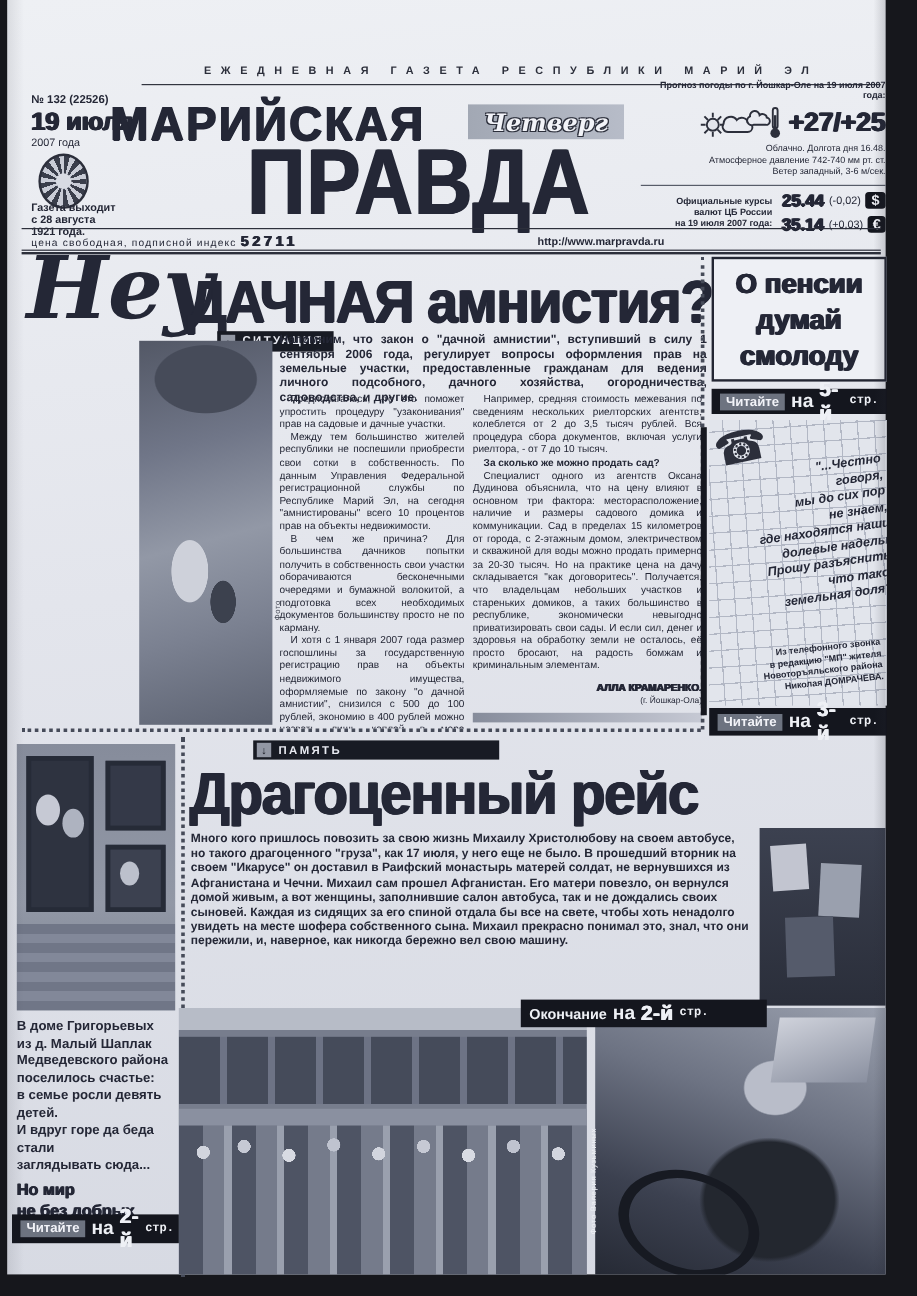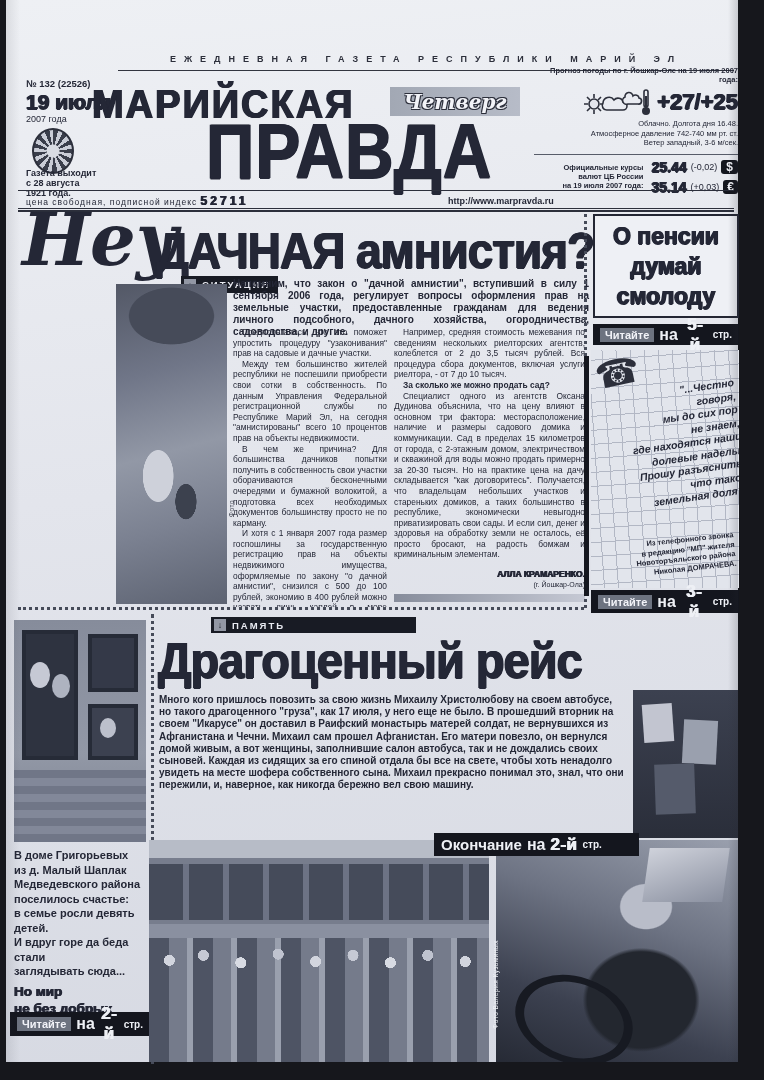--- a/index.html
+++ b/index.html
@@ -15,22 +15,22 @@
   .fat { text-shadow:.5px 0 currentColor,-.5px 0 currentColor; }
   .fat2 { text-shadow:.8px 0 currentColor,-.8px 0 currentColor,0 .5px currentColor; }
   .jtext { text-align:justify; }
   .bodytxt p { margin:0; text-indent:9px; }
   .lead-bold { font-weight:bold; }
   
   .badge { display:flex; align-items:center; gap:5px; background:#14161e; color:#eef0f5;
            padding:0 7px; font-weight:bold; }
   .badge .w1 { background:#6d7380; color:#f2f3f8; padding:1px 5px; font-size:11px; }
   .badge .on { font-size:16px; }
-  .badge .pg { font-size:17px; letter-spacing:.5px;text-align:center; }
-  .badge .st { font-size:10px; }
+  .badge .pg { font-size:17px; letter-spacing:.5px; }
+  .badge .st { font-size:10px;font-family:Liberation Mono, monospace; }
   .kicker { display:flex; align-items:center; gap:6px; background:#181b24; color:#e8eaf1;
             padding:0 8px 0 3px; }
   .kicker .ksq { width:12px; height:12px; background:#9297a4; color:#181b24;
                  font-size:9px; line-height:12px; text-align:center; font-weight:bold; }
   .kicker .klabel { font-size:9.5px; letter-spacing:2px; font-weight:bold; }
   .rule { border-top:1px solid #2c2f3b; }
   .dottedh { border-top:3px dotted #464b59; }
   .dottedv { border-left:3px dotted #464b59; }
   .photo { overflow:hidden; }
   .vcap { writing-mode:vertical-rl; transform:rotate(180deg); font-size:6.5px;
@@ -254,21 +254,21 @@
 
   <div class="abs" style="left:153px;top:694px;width:468px;height:144px;overflow:hidden;font-weight:bold;font-size:10px;line-height:12.2px;">Много кого пришлось повозить за свою жизнь Михаилу Христолюбову на своем автобусе, но такого драгоценного "груза", как 17 июля, у него еще не было. В прошедший вторник на своем "Икарусе" он доставил в Раифский монастырь матерей солдат, не вернувшихся из Афганистана и Чечни. Михаил сам прошел Афганистан. Его матери повезло, он вернулся домой живым, а вот женщины, заполнившие салон автобуса, так и не дождались своих сыновей. Каждая из сидящих за его спиной отдала бы все на свете, чтобы хоть ненадолго увидеть на месте шофера собственного сына. Михаил прекрасно понимал это, знал, что они пережили, и, наверное, как никогда бережно вел свою машину.</div>
 
   <div class="abs photo" style="left:627px;top:690px;width:105px;height:148px;background:linear-gradient(180deg,#3c4150,#2a2e3a);">
     <div class="abs" style="left:10px;top:14px;width:30px;height:38px;background:#c2c5d0;transform:rotate(-4deg);"></div>
     <div class="abs" style="left:50px;top:30px;width:34px;height:44px;background:#9aa0ae;transform:rotate(3deg);"></div>
     <div class="abs" style="left:22px;top:74px;width:40px;height:50px;background:#555b6b;transform:rotate(-2deg);"></div>
   </div>
 
   <div class="abs badge" style="left:428px;top:833px;width:205px;height:23px;z-index:5;">
-    <span style="font-size:15px;">Окончание</span>
+    <span style="font-size:12px;">Окончание</span>
     <span class="on">на</span>
     <span class="pg fat">2-й</span>
     <span class="st">стр.</span>
   </div>
 
   <div class="abs photo" style="left:143px;top:840px;width:340px;height:222px;background:linear-gradient(180deg,#b7bcc7 0 18px,#777d8d 18px);">
     <div class="abs" style="left:0;top:24px;width:340px;height:56px;background:repeating-linear-gradient(90deg,#454b5a 0 34px,#6d7385 34px 40px);"></div>
     <div class="abs" style="left:0;top:84px;width:340px;height:14px;background:#8a90a0;"></div>
     <div class="abs" style="left:0;top:98px;width:340px;height:124px;background:
          radial-gradient(circle 9px at 6% 18%, #d2d5de 0 60%, transparent 62%),

